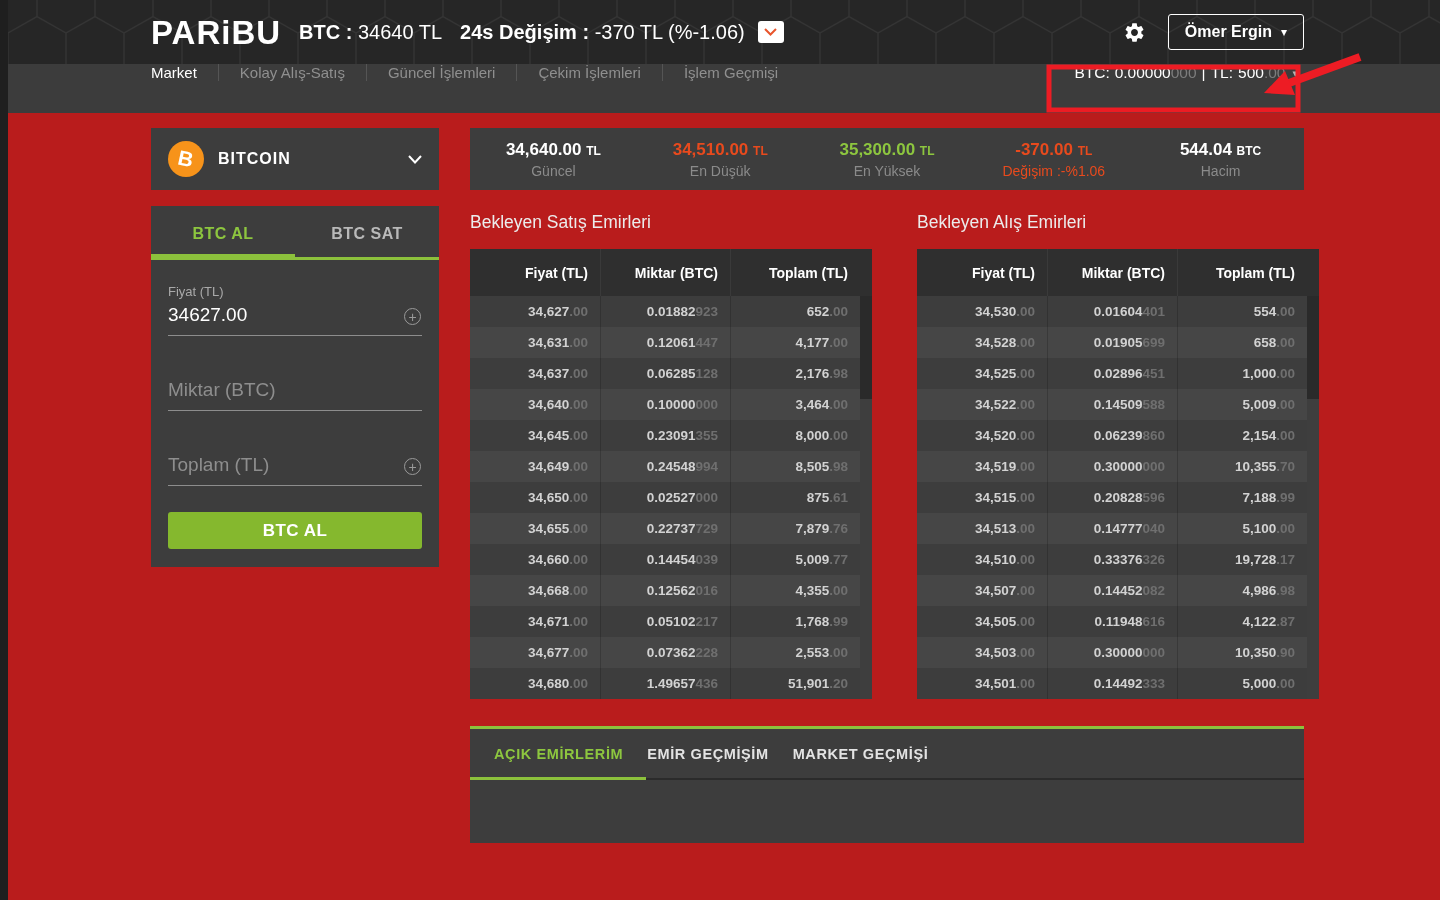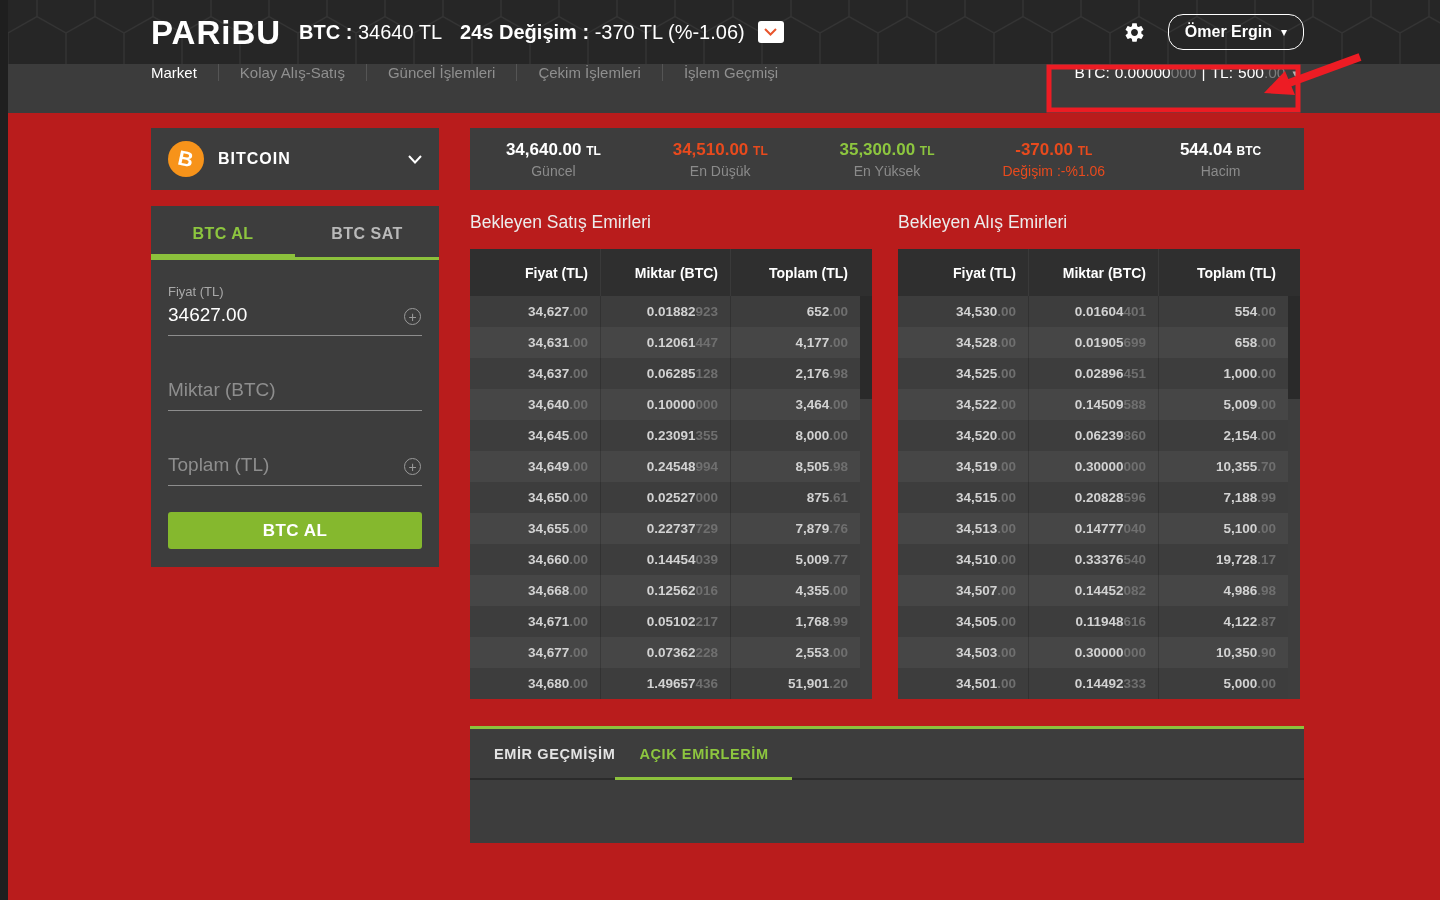--- a/index.html
+++ b/index.html
@@ -14,21 +14,21 @@
   .hex-bg{ position:absolute; inset:0; pointer-events:none; }
   .topbar-inner{ position:relative; height:100%; display:flex; align-items:center; padding:0 144px 0 143px; }
   .logo{ font-size:33px; font-weight:800; color:#fff; letter-spacing:1px; line-height:1; }
   .ticker{ margin-left:18px; font-size:20px; color:#fff; white-space:nowrap; }
   .ticker b{ font-weight:700; }
   .change{ margin-left:18px; }
   .select-box{ width:26px; height:22px; background:#fff; border-radius:3px; margin-left:13px;
     display:flex; align-items:center; justify-content:center; cursor:pointer; }
   .top-right{ margin-left:auto; display:flex; align-items:center; }
   .gear{ width:23px; height:23px; cursor:pointer; }
-  .user-btn{ margin-left:22px; height:36px; border:1.5px solid #fff; border-radius:15px; background:transparent;
+  .user-btn{ margin-left:22px; height:36px; border:1.5px solid #fff; border-radius:3px; background:transparent;
     color:#fff; font-weight:700; font-size:16px; padding:0 16px; display:flex; align-items:center; gap:9px;
     cursor:pointer; font-family:inherit; }
   .caret{ font-size:12px; line-height:1; }
   
   .navbar{ position:absolute; left:0; top:64px; width:1440px; height:49px; background:#3c3c3c;
     display:flex; align-items:flex-start; padding:0 150px 0 143px; }
   .nav-item{ font-size:15px; color:#8f8f8f; padding:0 21px; cursor:pointer; white-space:nowrap; }
   .nav-item:first-child{ padding-left:0; }
   .nav-item.active{ color:#fff; }
   .nav-sep{ width:1px; height:17px; background:#555; }
@@ -61,21 +61,21 @@
   .submit-btn{ display:block; margin:26px 17px 0; width:254px; height:37px; background:#85b82e; border:none;
     border-radius:3px; color:#fff; font-weight:700; font-size:17px; letter-spacing:0.5px; cursor:pointer;
     font-family:inherit; }
   
   .content{ position:absolute; left:462px; top:128px; width:834px; }
   .stats-bar{ height:62px; background:#3d3d3d; display:flex; }
   .stat{ flex:1; display:flex; flex-direction:column; align-items:center; justify-content:center; }
   .stat-value{ font-size:17px; font-weight:700; color:#fff; white-space:nowrap; }
   .stat-unit{ font-size:12px; }
   .stat-label{ font-size:14px; color:#8b8b8b; margin-top:3px; white-space:nowrap; }
-  .books{ display:flex; gap:26px; }
+  .books{ display:flex; gap:45px; }
   .book{ width:402px; }
   .book-title{ margin-top:22px; font-size:17.5px; font-weight:400; color:#ececec; }
   .thead{ margin-top:16px; height:47px; background:#2f2f2f; display:flex; padding-right:12px; }
   .th{ width:130px; display:flex; align-items:center; justify-content:flex-end; padding-right:12px;
     color:#fff; font-weight:700; font-size:14px; }
   .th + .th{ border-left:1px solid #3a3a3a; }
   .tbody{ position:relative; padding-right:12px; background:#3d3d3d; }
   .trow{ height:31px; display:flex; cursor:pointer; }
   .trow:nth-child(odd){ background:#464646; }
   .trow:nth-child(even){ background:#3d3d3d; }
@@ -534,21 +534,21 @@
                 <span class="num-dim">.00</span>
               </div>
             </div>
             <div class="trow">
               <div class="tcell">
                 <span class="num-main">34,510</span>
                 <span class="num-dim">.00</span>
               </div>
               <div class="tcell">
                 <span class="num-main">0.33376</span>
-                <span class="num-dim">540</span>
+                <span class="num-dim">326</span>
               </div>
               <div class="tcell">
                 <span class="num-main">19,728</span>
                 <span class="num-dim">.17</span>
               </div>
             </div>
             <div class="trow">
               <div class="tcell">
                 <span class="num-main">34,507</span>
                 <span class="num-dim">.00</span>
@@ -603,22 +603,23 @@
                 <span class="num-main">5,000</span>
                 <span class="num-dim">.00</span>
               </div>
             </div>
           </div>
       </section>
     </div>
 
     <div class="bottom-panel">
       <div class="bp-tabs">
+        <div class="bp-tab active">AÇIK EMİRLERİM</div>
         <div class="bp-tab">EMİR GEÇMİŞİM</div>
-        <div class="bp-tab active">AÇIK EMİRLERİM</div>
+        <div class="bp-tab">MARKET GEÇMİŞİ</div>
       </div>
     </div>
   </main>
 
   <svg class="annotation" viewBox="0 0 1440 900">
     <rect x="1041" y="67" width="249" height="43" fill="none" stroke="#ed1c24" stroke-width="5"></rect>
     <line x1="1352" y1="57" x2="1281" y2="83" stroke="#ed1c24" stroke-width="8"></line>
     <polygon points="1256,93 1277,71 1287,95" fill="#ed1c24"></polygon>
   </svg>
 

